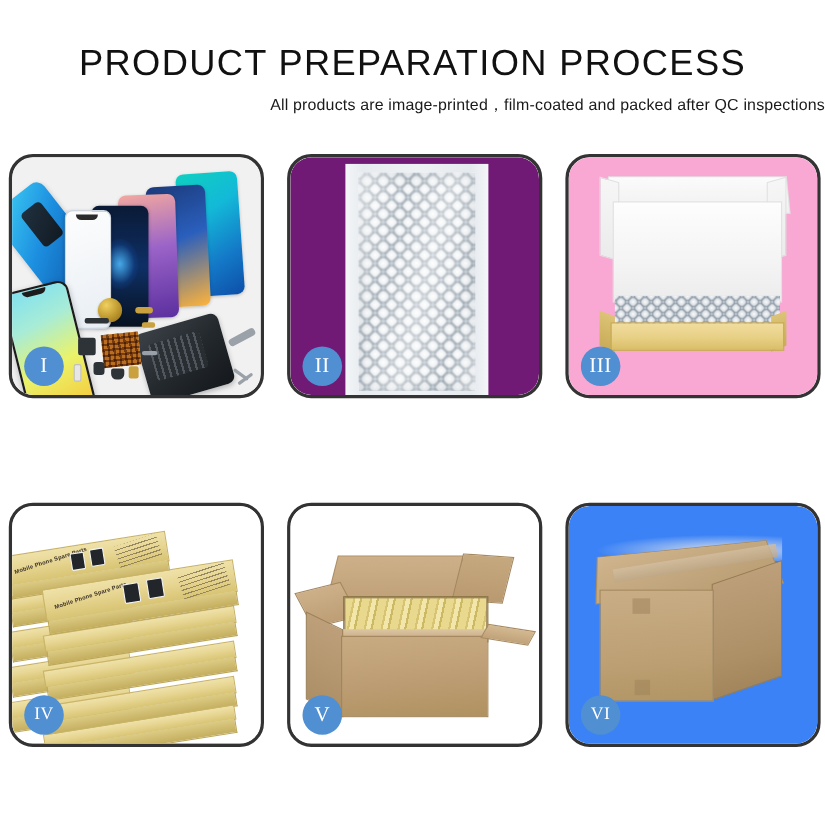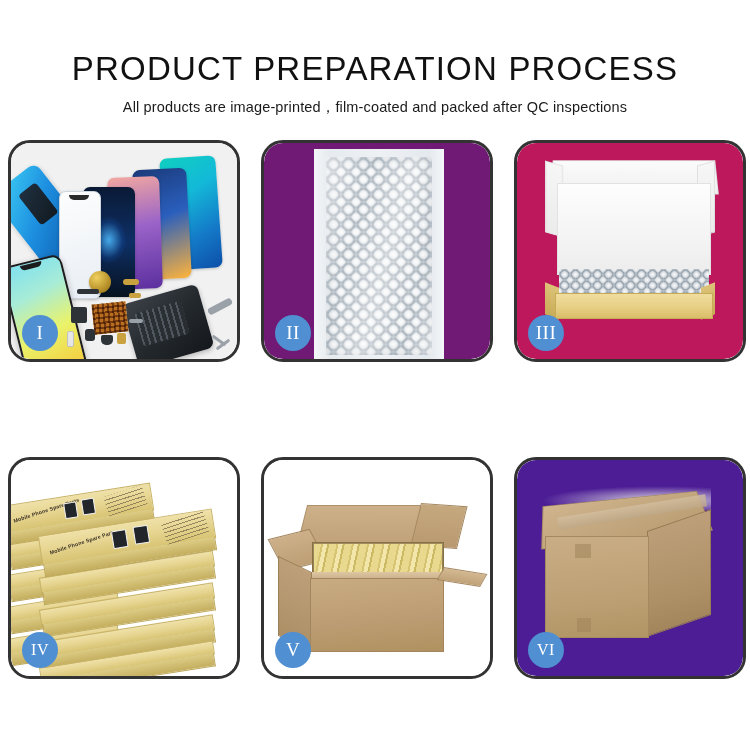--- a/index.html
+++ b/index.html
@@ -14,35 +14,35 @@
   }
 
   .page {
     position: relative;
     width: 750px;
     height: 750px;
     background: #ffffff;
   }
 
   
-  .header { position: absolute; top: 16px; left: 0; width: 750px; }
+  .header { position: absolute; top: 4px; left: 0; width: 750px; }
 
   .title {
     text-align: center;
     font-size: 33px;
     font-weight: 400;
     letter-spacing: 1.2px;
     color: #111111;
     margin-top: 36px;
     line-height: 1.05;
     white-space: nowrap;
   }
 
   .subtitle {
-    text-align: center;
+    text-align: right;
     font-size: 14.5px;
     font-weight: 400;
     color: #1a1a1a;
     margin-top: 11px;
     letter-spacing: 0.15px;
     white-space: nowrap;
   }
 
   
   .grid {
@@ -206,21 +206,21 @@
     background-size: 15px 15px, 15px 15px;
     background-position: 0 0, 7.5px 7.5px;
     box-shadow: inset 0 0 14px rgba(120,135,150,0.35);
   }
   .bw-gloss {
     position: absolute; left: 62px; top: 14px; width: 106px; height: 198px;
     background: linear-gradient(105deg, rgba(255,255,255,0.55) 0%, rgba(255,255,255,0.05) 30%, rgba(255,255,255,0.4) 55%, rgba(255,255,255,0.02) 80%, rgba(255,255,255,0.45) 100%);
   }
 
   
-  .p3 { background: #be185d; }
+  .p3 { background: #f9a8d4; }
   .m3-lid {
     position: absolute; left: 34px; top: 16px; width: 166px; height: 36px;
     background: linear-gradient(180deg,#fbfbfb,#f0f0f0);
     border: 1px solid #e0e0e0;
     transform: perspective(260px) rotateX(18deg);
   }
   .m3-back {
     position: absolute; left: 40px; top: 40px; width: 154px; height: 92px;
     background: linear-gradient(180deg,#fdfdfd 0%,#f4f4f4 60%,#ececec 100%);
     border: 1px solid #e2e2e2;
@@ -350,21 +350,21 @@
     background: linear-gradient(180deg,#ddc6a3,#c6ab84);
   }
   .c5-flapFront {
     position: absolute; left: 176px; top: 110px; width: 44px; height: 14px;
     background: linear-gradient(180deg,#d3b891,#c0a278);
     border: 1px solid #a88b62;
     transform: rotate(9deg) skewX(-20deg);
   }
 
   
-  .p6 { background: #4c1d95; }
+  .p6 { background: #3b82f6; }
   .c6-top {
     position: absolute; left: 26px; top: 30px; width: 164px; height: 56px;
     background: linear-gradient(160deg,#cfb48d 0%,#c2a67d 55%,#b79a6f 100%);
     border: 1px solid #a98d64;
     transform: perspective(340px) rotateX(42deg) rotateZ(-8deg);
   }
   .c6-tape {
     position: absolute; left: 40px; top: 46px; width: 150px; height: 12px;
     background: linear-gradient(180deg, rgba(210,190,160,0.95), rgba(190,168,136,0.9));
     transform: rotate(-9deg);

